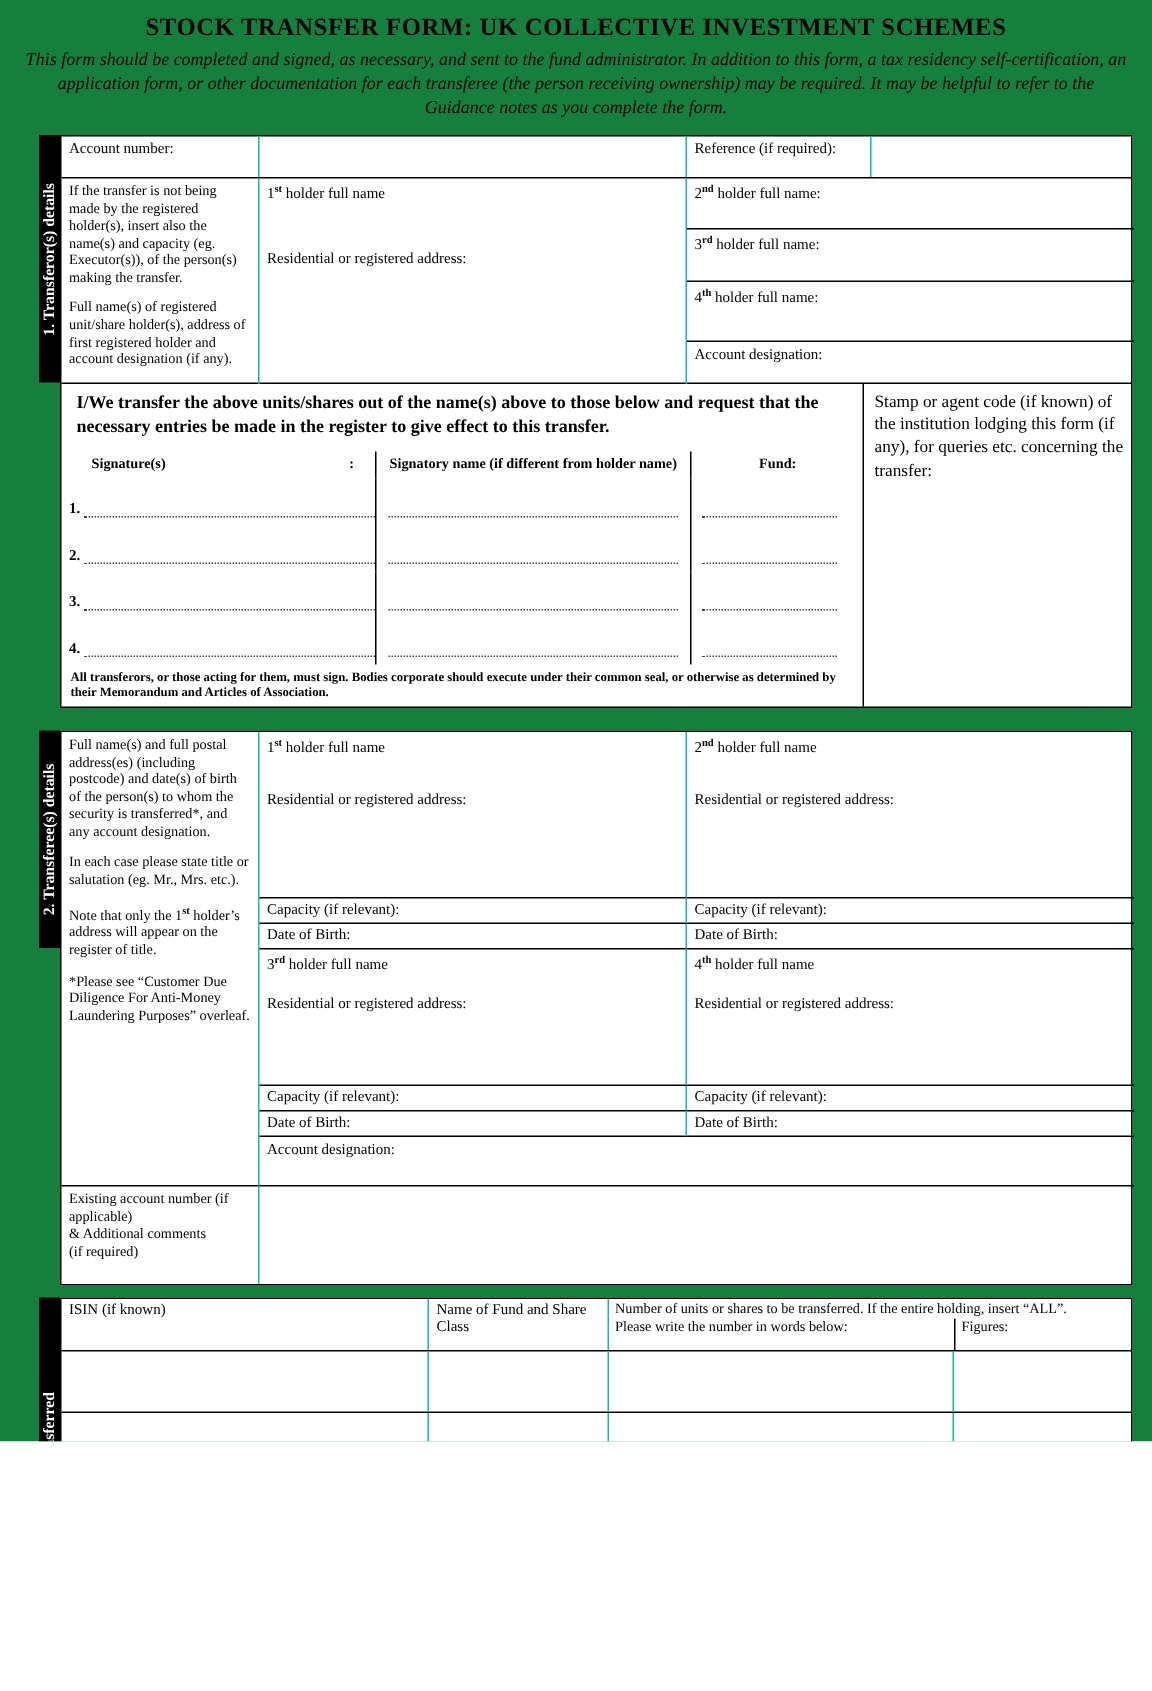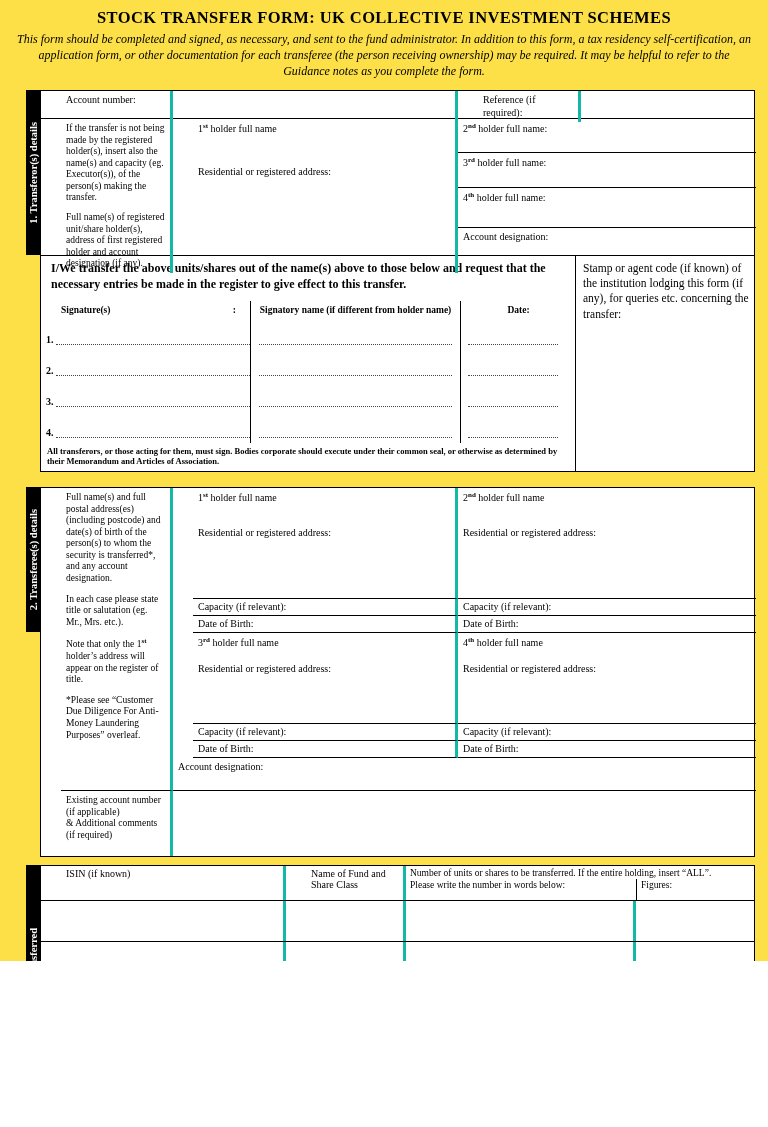--- a/index.html
+++ b/index.html
@@ -1,37 +1,37 @@
 <!DOCTYPE html>
 <html><head>
 <meta charset="utf-8">
 <style>
   * { margin:0; padding:0; box-sizing:border-box; }
   html,body { background:#fff; }
   .page {
-    position:relative; width:768px; height:961px; background:#fde047;
+    position:relative; width:768px; height:961px; background:#15803d;
     font-family:"Liberation Serif", serif; color:#000; overflow:hidden;
   }
   .title { position:absolute; top:8px; left:0; width:100%; text-align:center;
            font-size:16.5px; font-weight:bold; letter-spacing:0.4px; }
   .intro { position:absolute; top:32px; left:14px; width:740px; text-align:center;
            font-style:italic; font-size:12px; line-height:1.32; }
 
   .section { position:absolute; left:26px; width:729px; }
   #sec1 { top:90px; }
   #sec2 { top:487px; }
   #sec3 { top:865px; }
 
   .vband { position:absolute; left:0; top:0; width:14px; background:#000;
            display:flex; align-items:center; justify-content:center; }
   .vband span { writing-mode:vertical-rl; transform:rotate(180deg); color:#fff;
                 font-weight:bold; font-size:10.5px; white-space:nowrap; }
 
   .tbl { margin-left:14px; width:715px; border:1px solid #000; background:#fff; }
-  .br { border-right:3px solid #14b8a6;margin-left:20px; }
+  .br { border-right:1px solid #14b8a6; }
   .bb { border-bottom:1px solid #000; }
   .cell { position:relative; }
 
   .label-sm { font-size:10px; line-height:1.25; }
   .pad { padding:3px 5px; }
   .sup { font-size:7px; vertical-align:super;font-weight:bold; }
 
   
   .s1-row1 { display:grid; grid-template-columns:132px 285px 123px 175px; height:28px;
              border-bottom:1px solid #000; }
@@ -132,21 +132,21 @@
 
       <div class="transfer-block">
         <div class="transfer-left">
           <div class="statement">I/We transfer the above units/shares out of the name(s) above to those below and request that the necessary entries be made in the register to give effect to this transfer.</div>
           <div class="sig-header">
             <div class="sh1 colsep">
               <span>Signature(s)</span>
                 <span>:</span>
             </div>
             <div class="shc colsep">Signatory name (if different from holder name)</div>
-            <div class="shc">Date:</div>
+            <div class="shc">Fund:</div>
           </div>
           <div class="sig-rows">
             <div class="sig-row">
               <div class="c1 colsep">
                   <span class="num">1.</span>
                   <span class="dots"></span>
                 </div>
               <div class="c2 colsep">
                   <span class="dots"></span>
                 </div>

